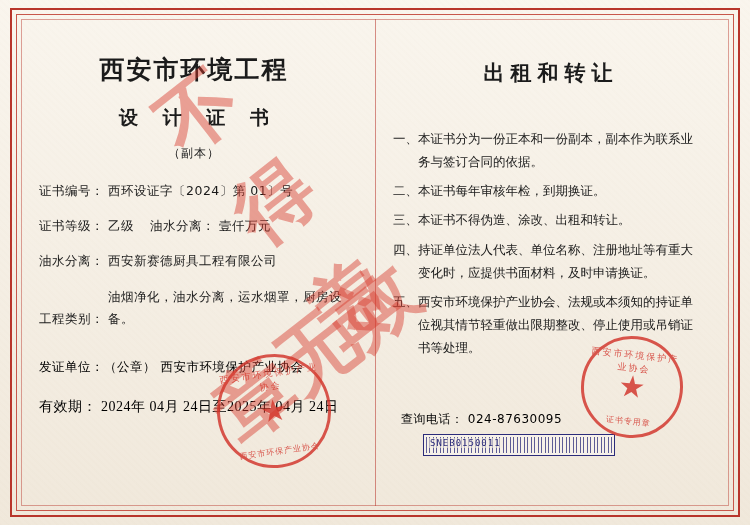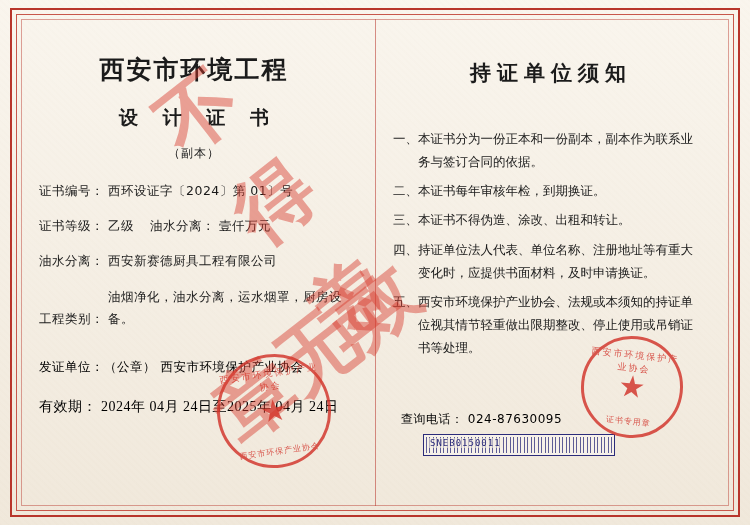--- a/index.html
+++ b/index.html
@@ -331,21 +331,21 @@
       <div class="seal" id="seal-left">
         <div class="seal-top-text">西安市环境保护产业协会</div>
         <div class="seal-star">★</div>
         <div class="seal-bottom-text">西安市环保产业协会</div>
       </div>
 
     </div>
 
     <div class="page">
 
-      <div class="notice-title">持证单位须知</div>
+      <div class="notice-title">出租和转让</div>
 
       <div class="notice-list">
 
         <div class="notice-item">
           <span class="notice-num">一、</span>
           <span class="notice-text">本证书分为一份正本和一份副本，副本作为联系业务与签订合同的依据。</span>
         </div>
 
         <div class="notice-item">
           <span class="notice-num">二、</span>

